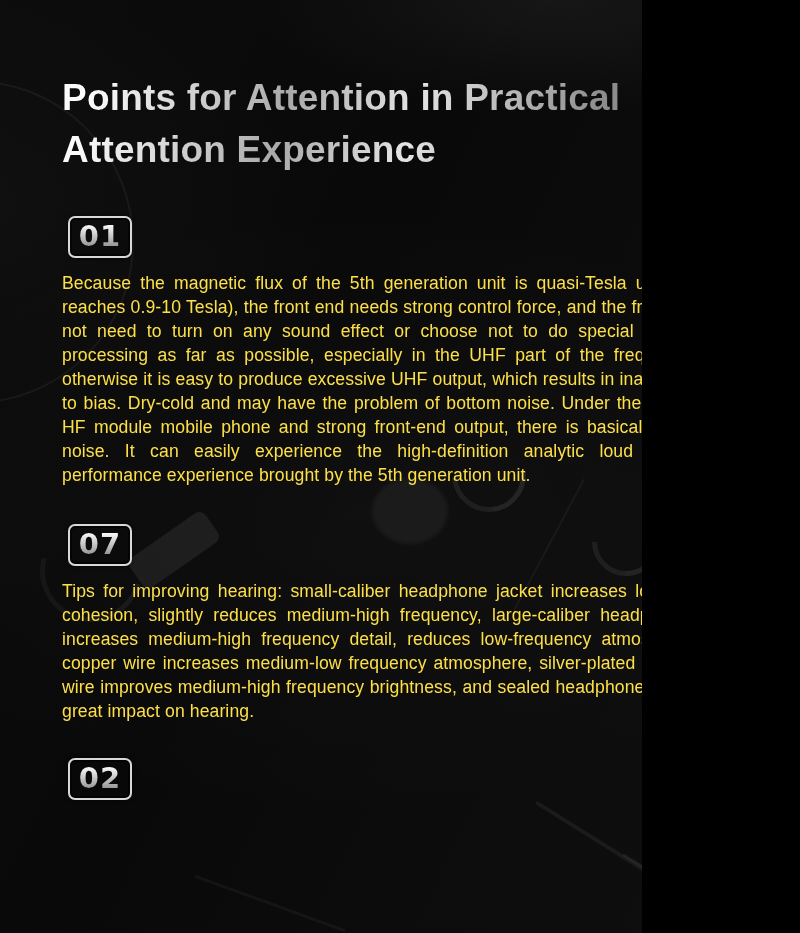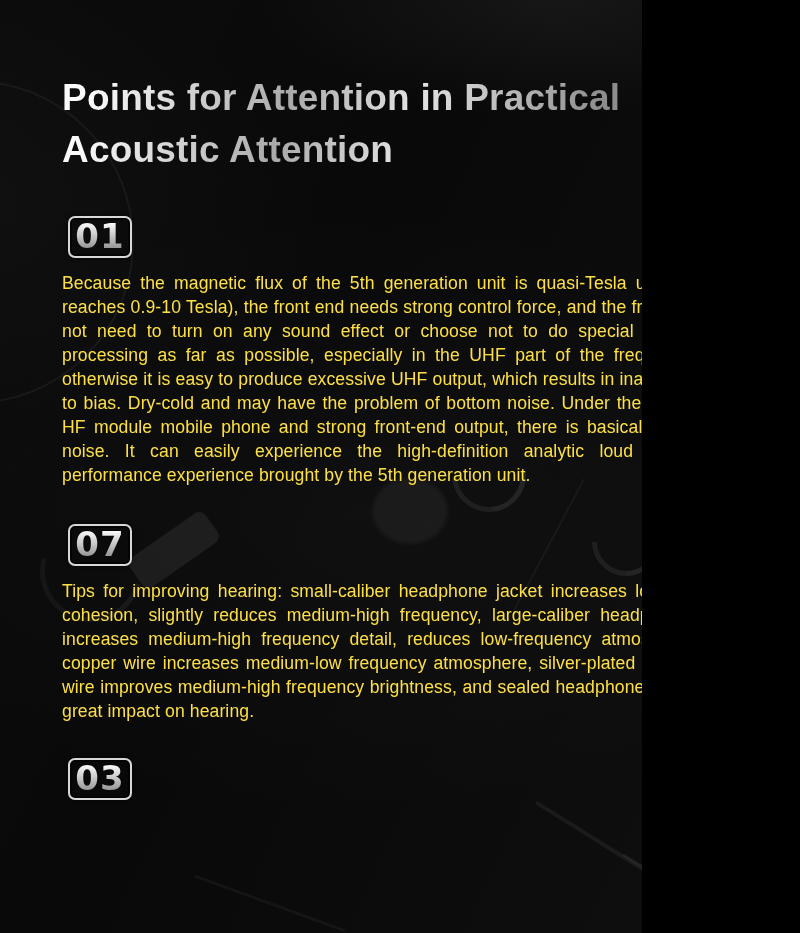--- a/index.html
+++ b/index.html
@@ -37,21 +37,21 @@
   
   .section{position:absolute;left:62px;width:684px;}
   .badge{
     width:60px;height:38px;margin-left:6px;
     border:2px solid #d8d8d8;border-radius:7px;
     box-shadow:inset 0 0 0 2px rgba(0,0,0,0.55), 0 0 4px rgba(0,0,0,0.6);
     background:rgba(8,8,8,0.35);
     display:flex;align-items:center;justify-content:center;
   }
   .badge-num{
-    font-size:34px;font-weight:800;letter-spacing:1px;
+    font-size:29px;font-weight:800;letter-spacing:1px;
     font-family:"DejaVu Sans","Liberation Sans",sans-serif;
     background:linear-gradient(180deg,#ffffff 15%,#cfcfcf 45%,#7f7f7f 95%);
     -webkit-background-clip:text;background-clip:text;color:transparent;
     transform:translateY(-1px);
   }
   .para{
     margin:13px 0 0 0;
     font-size:17.6px;line-height:24px;color:#fde047;
     text-align:justify;letter-spacing:0.1px;
   }
@@ -77,36 +77,36 @@
     <div class="cap" style="left:128px;top:532px;width:92px;height:36px;transform:rotate(-35deg);"></div>
     <div class="streak" style="left:548px;top:470px;width:2px;height:150px;transform:rotate(28deg);opacity:.7;"></div>
     <div class="streak" style="left:520px;top:856px;width:210px;height:4px;transform:rotate(32deg);"></div>
     <div class="streak" style="left:610px;top:898px;width:170px;height:3px;transform:rotate(32deg);"></div>
     <div class="streak" style="left:190px;top:902px;width:160px;height:3px;transform:rotate(20deg);opacity:.7;"></div>
     <div class="streak" style="left:664px;top:806px;width:120px;height:4px;transform:rotate(32deg);opacity:.8;"></div>
   </div>
 
   <h1 class="title">
     <span>Points for Attention in Practical</span>
-    <span>Acoustic Attention</span>
+    <span>Attention Experience</span>
   </h1>
 
   <section class="section s1">
     <div class="badge">
       <span class="badge-num">01</span>
     </div>
     <p class="para">Because the magnetic flux of the 5th generation unit is quasi-Tesla unit (gap flux reaches 0.9-10 Tesla), the front end needs strong control force, and the front end does not need to turn on any sound effect or choose not to do special sound effect processing as far as possible, especially in the UHF part of the frequency band, otherwise it is easy to produce excessive UHF output, which results in inability to listen to bias. Dry-cold and may have the problem of bottom noise. Under the independent HF module mobile phone and strong front-end output, there is basically no bottom noise. It can easily experience the high-definition analytic loud field robust performance experience brought by the 5th generation unit.</p>
   </section>
 
   <section class="section s2">
     <div class="badge">
       <span class="badge-num">07</span>
     </div>
     <p class="para">Tips for improving hearing: small-caliber headphone jacket increases low-frequency cohesion, slightly reduces medium-high frequency, large-caliber headphone jacket increases medium-high frequency detail, reduces low-frequency atmosphere, pure copper wire increases medium-low frequency atmosphere, silver-plated wire or silver wire improves medium-high frequency brightness, and sealed headphone jacket has a great impact on hearing.</p>
   </section>
 
   <section class="section s3">
     <div class="badge">
-      <span class="badge-num">03</span>
+      <span class="badge-num">02</span>
     </div>
   </section>
 
 </div>
 
 </body></html>

